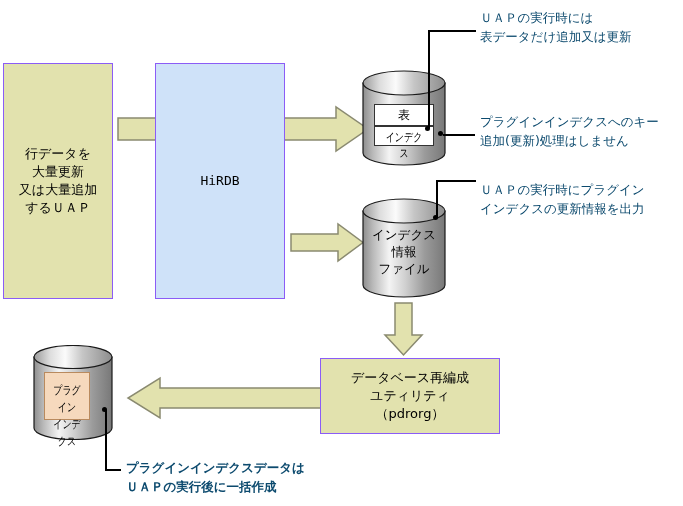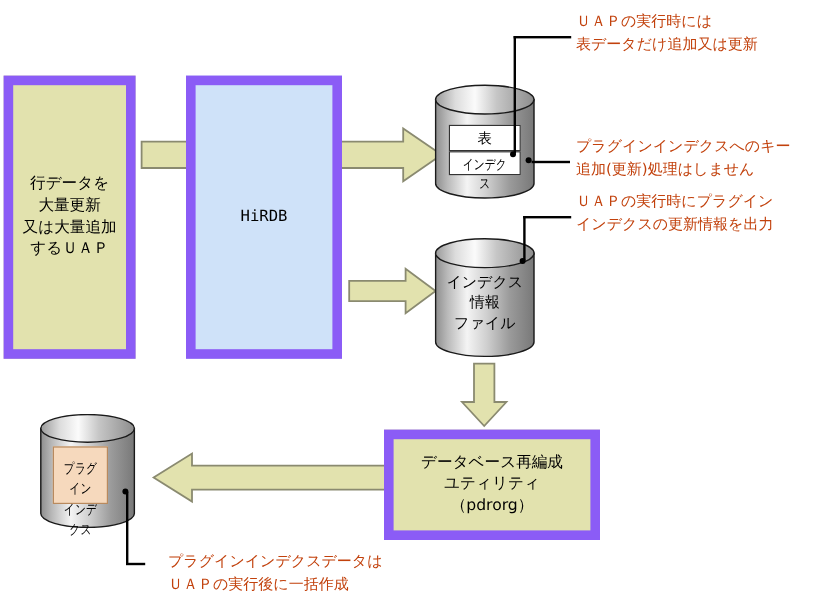--- a/index.html
+++ b/index.html
@@ -16,21 +16,21 @@
     width: 683px;
     height: 506px;
     background: #ffffff;
     overflow: hidden;
   }
   .abs { position: absolute; }
 
   
   .heavy-box {
     box-sizing: border-box;
-    border: 8px solid #8b5cf6;
+    border: 1px solid #8b5cf6;
     background: #e2e2ae;
     display: flex;
     align-items: center;
     justify-content: center;
     text-align: center;
   }
   .heavy-box.blue { background: #cfe2f9; }
 
   .box-text {
     font-size: 13px;
@@ -41,21 +41,21 @@
   }
   .box-text.mono {
     font-family: "DejaVu Sans Mono", "Liberation Mono", monospace;
     font-size: 13px;
   }
 
   
   .annot {
     font-size: 12.5px;
     line-height: 19px;
-    color: #c2410c;
+    color: #0c4a6e;
     white-space: pre-line;
     text-align: left;
   }
 
   
   .leader { background: #000000; }
   .dot {
     width: 5px; height: 5px;
     background: #000000;
     border-radius: 50%;
@@ -179,21 +179,21 @@
 情報
 ファイル</div>
   </div>
 
   <div class="abs" style="left:385px; top:303px; width:38px; height:52px; z-index:1;">
     <svg class="arrow" width="38" height="52" viewBox="0 0 38 52">
       <polygon points="10,0 27,0 27,32 37,32 18.5,52 0,32 10,32" fill="#e2e2ae" stroke="#8a8a70" stroke-width="1.5" stroke-linejoin="miter"></polygon>
     </svg>
   </div>
 
-  <div class="heavy-box abs" style="left:320px; top:358px; width:180px; height:92px; z-index:3;">
+  <div class="heavy-box abs" style="left:320px; top:358px; width:180px; height:76px; z-index:3;">
     <div class="box-text">データベース再編成
 ユティリティ
 （pdrorg）</div>
   </div>
 
   <div class="abs" style="left:128px; top:378px; width:195px; height:42px; z-index:1;">
     <svg class="arrow" width="195" height="42" viewBox="0 0 195 42">
       <polygon points="195,10 32,10 32,0 0,20 32,40 32,30 195,30" fill="#e2e2ae" stroke="#8a8a70" stroke-width="1.5" stroke-linejoin="miter"></polygon>
     </svg>
   </div>
@@ -233,23 +233,23 @@
 表データだけ追加又は更新</div>
 
   <div class="abs leader" style="left:443px; top:134px; width:32px; height:1.6px; z-index:6;"></div>
   <div class="abs dot" style="left:438px; top:131px; z-index:7;"></div>
   <div class="annot abs" style="left:480px; top:112px; width:205px; z-index:6;">プラグインインデクスへのキー
 追加(更新)処理はしません</div>
 
   <div class="abs leader" style="left:436px; top:180px; width:40px; height:1.6px; z-index:6;"></div>
   <div class="abs leader" style="left:436px; top:180px; width:1.6px; height:37px; z-index:6;"></div>
   <div class="abs dot" style="left:433px; top:215px; z-index:7;"></div>
-  <div class="annot abs" style="left:480px; top:158px; width:203px; z-index:6;">ＵＡＰの実行時にプラグイン
+  <div class="annot abs" style="left:480px; top:180px; width:203px; z-index:6;">ＵＡＰの実行時にプラグイン
 インデクスの更新情報を出力</div>
 
 
   <div class="abs leader" style="left:105px; top:410px; width:1.6px; height:60px; z-index:6;"></div>
   <div class="abs leader" style="left:105px; top:469px; width:16px; height:1.6px; z-index:6;"></div>
   <div class="abs dot" style="left:102px; top:407px; z-index:7;"></div>
-  <div class="annot abs" style="left:140px; top:458px; width:230px; z-index:6;">プラグインインデクスデータは
+  <div class="annot abs" style="left:126px; top:458px; width:230px; z-index:6;font-weight:bold;">プラグインインデクスデータは
 ＵＡＰの実行後に一括作成</div>
 
 </div>
 
 </body></html>

